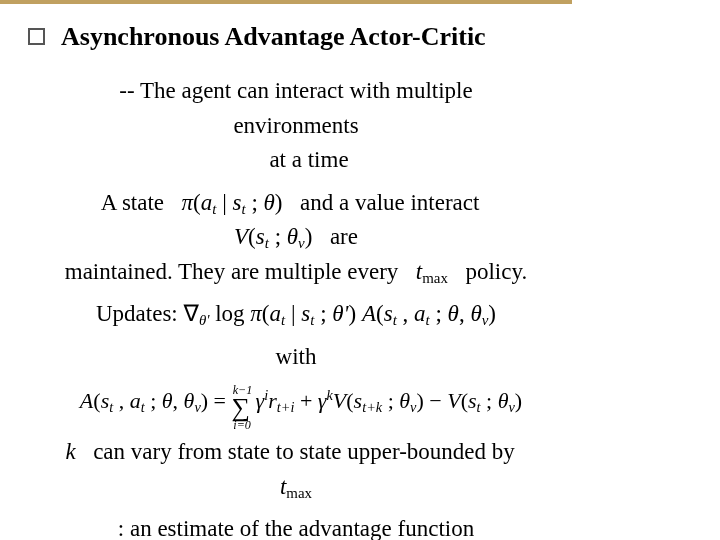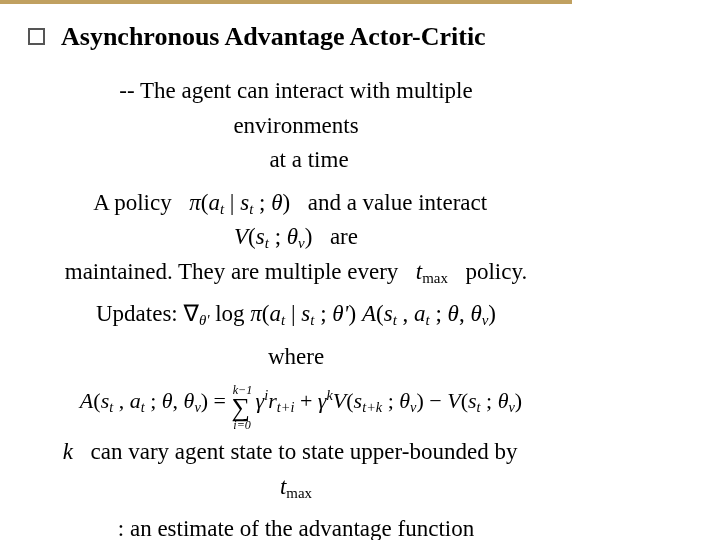--- a/index.html
+++ b/index.html
@@ -115,21 +115,21 @@
   </div>
 
   <div class="body">
 
     <div class="para">
       <span>-- The agent can interact with multiple environments</span><br>
       <span class="indent">at a time</span>
     </div>
 
     <div class="para">
-      <span>A policy</span>
+      <span>A state</span>
       <span class="space"></span>
       <span class="inline-math" title="π(a_t | s_t ; θ)">
         <span class="math">π</span><span class="rm">(</span><span class="math">a</span><span class="sub">t</span>
         <span class="rm"> | </span><span class="math">s</span><span class="sub">t</span><span class="rm"> ; </span><span class="math">θ</span><span class="rm">)</span>
       </span>
       <span class="space"></span>
       <span>and a value interact</span>
       <span class="space"></span>
       <span class="inline-math" title="V(s_t ; θ_v)">
         <span class="math">V</span><span class="rm">(</span><span class="math">s</span><span class="sub">t</span><span class="rm"> ; </span><span class="math">θ</span><span class="sub">v</span><span class="rm">)</span>
@@ -148,37 +148,37 @@
     <div class="para">
       <span>Updates:</span>
       <span class="inline-math" title="∇_{θ'} log π(a_t | s_t ; θ') A(s_t , a_t ; θ, θ_v)">
         <span class="rm">∇</span><span class="sub">θ'</span>
         <span class="rm"> log </span><span class="math">π</span><span class="rm">(</span><span class="math">a</span><span class="sub">t</span>
         <span class="rm"> | </span><span class="math">s</span><span class="sub">t</span><span class="rm"> ; </span><span class="math">θ'</span><span class="rm">)</span>
         <span class="math">A</span><span class="rm">(</span><span class="math">s</span><span class="sub">t</span><span class="rm"> , </span><span class="math">a</span><span class="sub">t</span><span class="rm"> ; </span><span class="math">θ</span><span class="rm">, </span><span class="math">θ</span><span class="sub">v</span><span class="rm">)</span>
       </span>
     </div>
 
-    <div class="para">where</div>
+    <div class="para">with</div>
 
     <div class="eq-block" title="A(s_t , a_t ; θ, θ_v) = Σ_{i=0}^{k-1} γ^i r_{t+i} + γ^k V(s_{t+k} ; θ_v) − V(s_t ; θ_v)">
       <span class="math">A</span><span class="rm">(</span><span class="math">s</span><span class="sub">t</span><span class="rm"> , </span><span class="math">a</span><span class="sub">t</span><span class="rm"> ; </span><span class="math">θ</span><span class="rm">, </span><span class="math">θ</span><span class="sub">v</span><span class="rm">) = </span>
       <span class="sum-lims">
         <span class="top"><span class="math">k</span>−1</span>
         <span class="sum">∑</span>
         <span class="bot"><span class="math">i</span>=0</span>
       </span>
       <span class="math">γ</span><span class="sup">i</span><span class="math">r</span><span class="sub">t+i</span>
       <span class="rm"> + </span><span class="math">γ</span><span class="sup">k</span><span class="math">V</span><span class="rm">(</span><span class="math">s</span><span class="sub">t+k</span><span class="rm"> ; </span><span class="math">θ</span><span class="sub">v</span><span class="rm">) − </span><span class="math">V</span><span class="rm">(</span><span class="math">s</span><span class="sub">t</span><span class="rm"> ; </span><span class="math">θ</span><span class="sub">v</span><span class="rm">)</span>
     </div>
 
     <div class="para">
       <span class="math">k</span>
       <span class="space"></span>
-      <span>can vary agent state to state upper-bounded by</span>
+      <span>can vary from state to state upper-bounded by</span>
       <span class="space"></span>
       <span class="inline-math" title="t_max">
         <span class="math">t</span><span class="sub rm">max</span>
       </span>
     </div>
 
     <div class="para">: an estimate of the advantage function</div>
 
   </div>
 </div>

